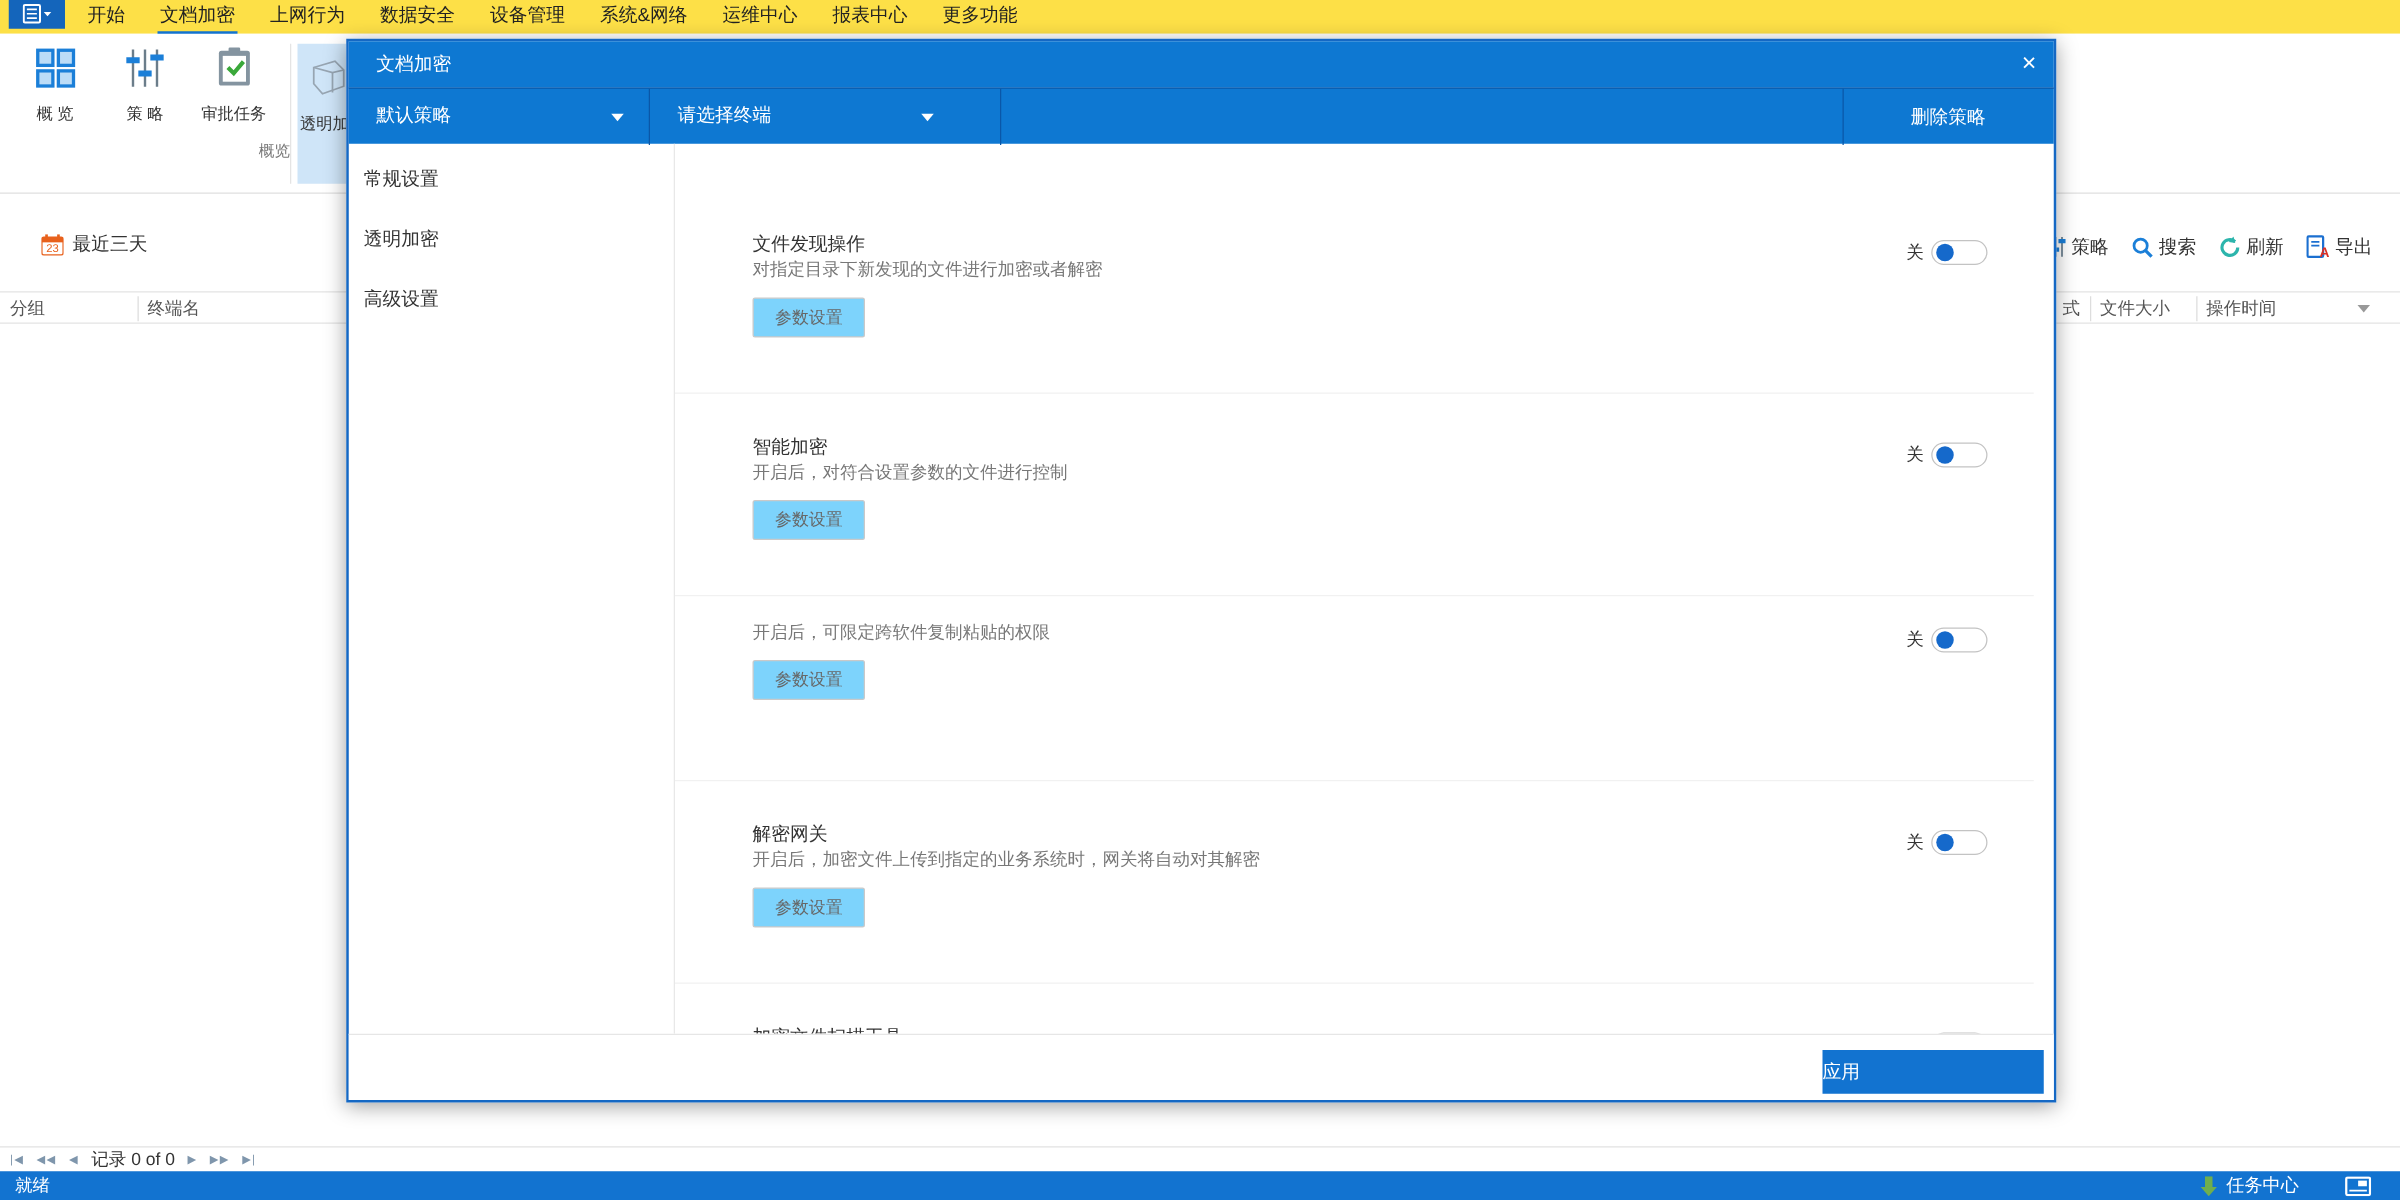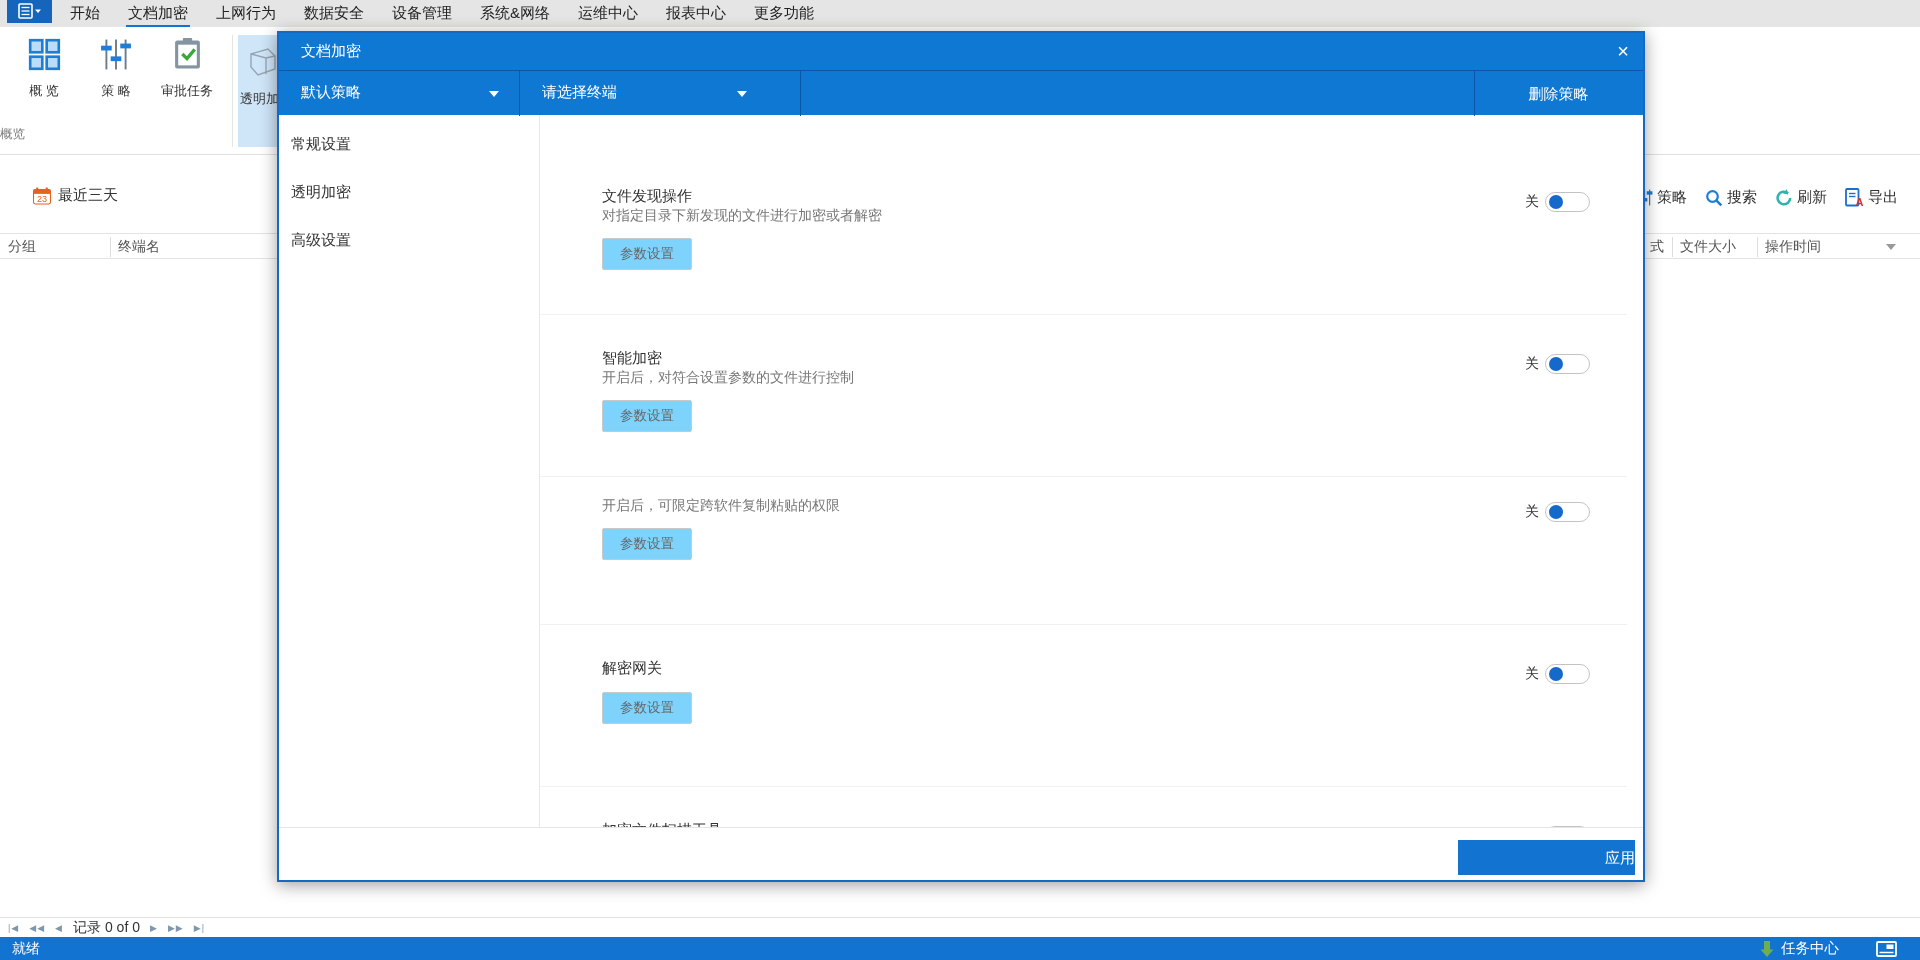--- a/index.html
+++ b/index.html
@@ -1,35 +1,35 @@
 <!DOCTYPE html>
 <html><head>
 <meta charset="utf-8">
 <style>
   * { margin:0; padding:0; box-sizing:border-box; }
   html,body { width:1920px; height:960px; background:#fff; overflow:hidden;
     font-family:"Liberation Sans","DejaVu Sans",sans-serif; color:#333; }
   .abs { position:absolute; }
 
   
-  .menubar { position:absolute; left:0; top:0; width:1920px; height:27px; background:#e5e5e5; }
+  .menubar { position:absolute; left:0; top:0; width:1920px; height:27px; background:#fde047; }
   .app-btn { position:absolute; left:7px; top:0; width:45px; height:23px; background:#1465bb;
     display:flex; align-items:center; justify-content:center; cursor:pointer; }
   .menu-items { position:absolute; left:70px; top:0; height:27px; display:flex; gap:28px; }
   .menu-item { font-size:15px; line-height:25px; color:#222; white-space:nowrap; cursor:pointer; position:relative; }
   .menu-item.active::after { content:''; position:absolute; left:-2px; right:-2px; bottom:-1px; height:3px; background:#1273d0; }
 
   
   .ribbon { position:absolute; left:0; top:27px; width:1920px; height:128px; background:#fff; border-bottom:1px solid #e0e0e0; }
   .rb-btn { position:absolute; top:8px; text-align:center; cursor:pointer; }
   .rb-btn .ic { height:36px; display:flex; align-items:flex-end; justify-content:center; }
   .rb-btn .lb { margin-top:11px; font-size:13px; color:#333; white-space:nowrap; }
   .rb-sep { position:absolute; left:232px; top:8px; width:1px; height:112px; background:#e4e4e4; }
   .rb-highlight { background:#cfe5f8; }
-  .rb-group-label { position:absolute; left:0; top:99px; width:232px; text-align:left; font-size:12.5px; color:#777; }
+  .rb-group-label { position:absolute; left:0; top:86px; width:232px; text-align:right; font-size:12.5px; color:#777; }
 
   
   .date-filter { position:absolute; left:33px; top:186px; display:flex; align-items:center; gap:7px; cursor:pointer; }
   .date-filter span { font-size:15px; color:#333; }
   .ws-actions { position:absolute; left:1636px; top:188px; display:flex; align-items:center; gap:6px; }
   .ws-actions .act { display:flex; align-items:center; gap:4px; cursor:pointer; }
   .ws-actions .act span { font-size:15px; color:#333; white-space:nowrap; }
   .tbl-header { position:absolute; left:0; top:233px; width:1920px; height:26px; background:#fff;
     border-top:1px solid #e3e3e3; border-bottom:1px solid #e3e3e3; font-size:14px; color:#555; }
   .tbl-header .col { position:absolute; top:4px; white-space:nowrap; }
@@ -77,21 +77,21 @@
   .sec-desc { font-size:14px; color:#777; line-height:18px; }
   .param-btn { display:inline-block; margin-top:14px; padding:6px 17px; border:1px solid #c9c9c9; border-radius:2px;
     background:#7dd3fc; font-size:13.5px; color:#666; cursor:pointer; }
   .toggle-wrap { position:absolute; top:6px; right:53px; display:flex; align-items:center; gap:6px; }
   .toggle-lbl { font-size:14px; color:#333; }
   .toggle { position:relative; width:45px; height:20px; border:1px solid #c3c3c3; border-radius:11px; background:#fff; cursor:pointer; }
   .toggle .knob { position:absolute; left:3px; top:2px; width:14px; height:14px; border-radius:50%; background:#1569cb; }
 
   .m-footer { position:absolute; left:0; top:794px; width:1364px; height:53px; border-top:1px solid #e6e6e6; background:#fff; }
   .apply-btn { position:absolute; right:8px; top:12px; width:177px; height:35px; background:#1273d0; color:#fff;
-    font-size:15px; text-align:right; line-height:35px; cursor:pointer; }
+    font-size:15px; text-align:left; line-height:35px; cursor:pointer; }
 </style>
 </head>
 <body>
 
 <div class="menubar">
   <div class="app-btn">
     <svg width="24" height="17" viewBox="0 0 24 17">
       <rect x="1" y="1" width="13" height="14" rx="1" fill="none" stroke="#fff" stroke-width="1.6"></rect>
       <line x1="3.5" y1="4.5" x2="11.5" y2="4.5" stroke="#fff" stroke-width="1.3"></line>
       <line x1="3.5" y1="8" x2="11.5" y2="8" stroke="#fff" stroke-width="1.3"></line>
@@ -317,20 +317,21 @@
         <div class="toggle-wrap">
           <span class="toggle-lbl">关</span>
           <div class="toggle">
               <div class="knob"></div>
             </div>
         </div>
       </div>
 
       <div class="section">
         <div class="sec-title">解密网关</div>
+        <div class="sec-desc">开启后，加密文件上传到指定的业务系统时，网关将自动对其解密</div>
         <div class="param-btn">参数设置</div>
         <div class="toggle-wrap">
           <span class="toggle-lbl">关</span>
           <div class="toggle">
               <div class="knob"></div>
             </div>
         </div>
       </div>
 
       <div class="section last">

